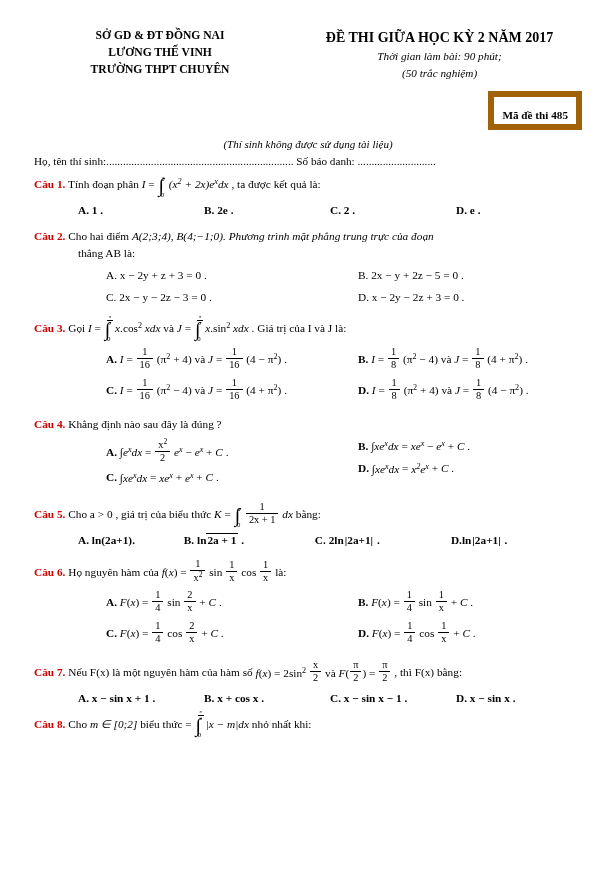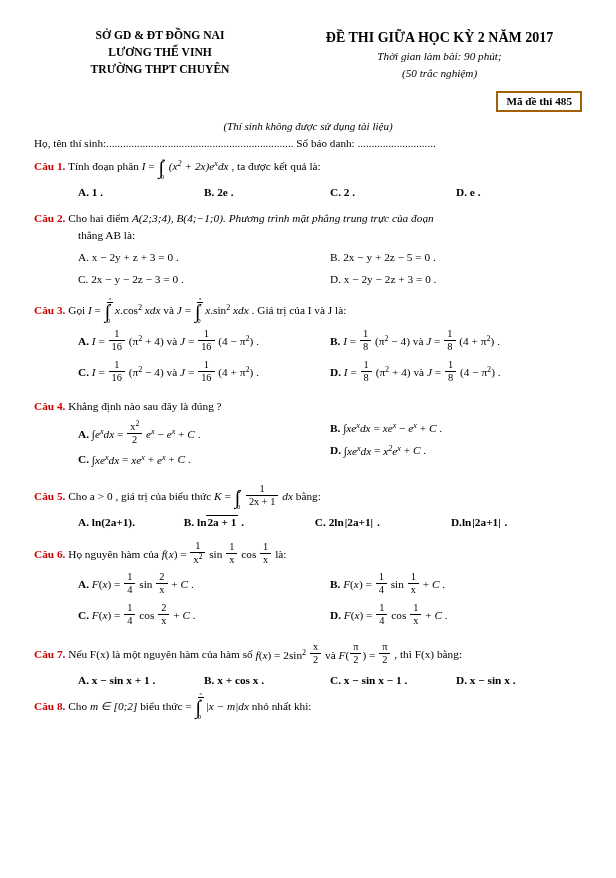--- a/index.html
+++ b/index.html
@@ -13,35 +13,35 @@
   .page { position:relative; width:616px; min-height:878px; padding:28px 34px 10px 34px; box-sizing:border-box; }
 
   
   .hdr { display:flex; justify-content:space-between; align-items:flex-start; }
   .hdr-left { width:46%; text-align:center; font-weight:bold; line-height:1.45; font-size:11.6px; }
   .hdr-right { width:52%; text-align:center; line-height:1.45; }
   .hdr-right .l1 { font-weight:bold; font-size:14px; }
   .hdr-right .l2, .hdr-right .l3 { font-style:italic; font-size:11.2px; }
 
   .code-wrap { display:flex; justify-content:flex-end; margin-top:10px; }
-  .code-box { border:2px solid #a16207; padding:2px 8px 3px 8px; font-weight:bold; font-size:11.2px; }
+  .code-box { border:6px solid #a16207; padding:12px 8px 3px 8px; font-weight:bold; font-size:11.2px; }
 
   .noticewrap { text-align:center; margin-top:8px; }
   .notice { font-style:italic; font-size:11px; }
 
   .namerow { margin-top:5px; font-size:11.2px; white-space:nowrap; }
 
   
   .q { margin-top:9px; line-height:1.5; }
   .qlabel { color:#cc0000; font-weight:bold; white-space:nowrap; }
   .qbody { display:inline; }
 
   .opts { margin-top:5px; padding-left:44px; }
   .opts.two { display:flex; }
-  .opts.two .col { width:50%; }
+  .opts.two .col { width:50%;margin-left:28px; }
   .opts.four { display:flex; }
   .opt { margin-bottom:5px; }
   .ol { font-weight:bold; }
   .opts.four .o1 { width:21%; }
   .opts.four .o2 { width:26%; }
   .opts.four .o3 { width:27%; }
   .opts.four .o4 { width:26%; }
   .opts.row4 { display:flex; }
   .opts.row4 .c { flex:1; }
 

